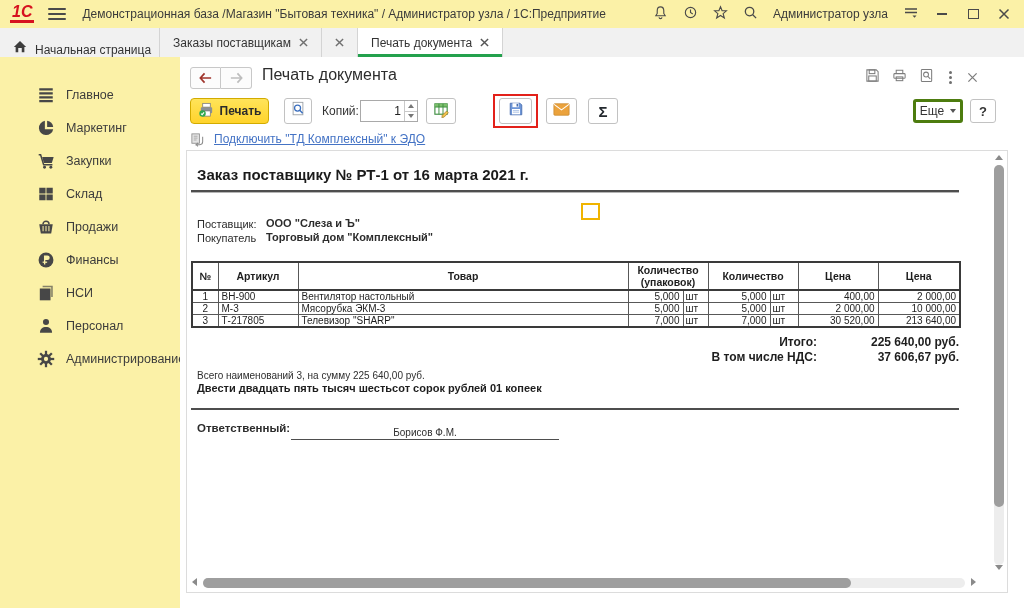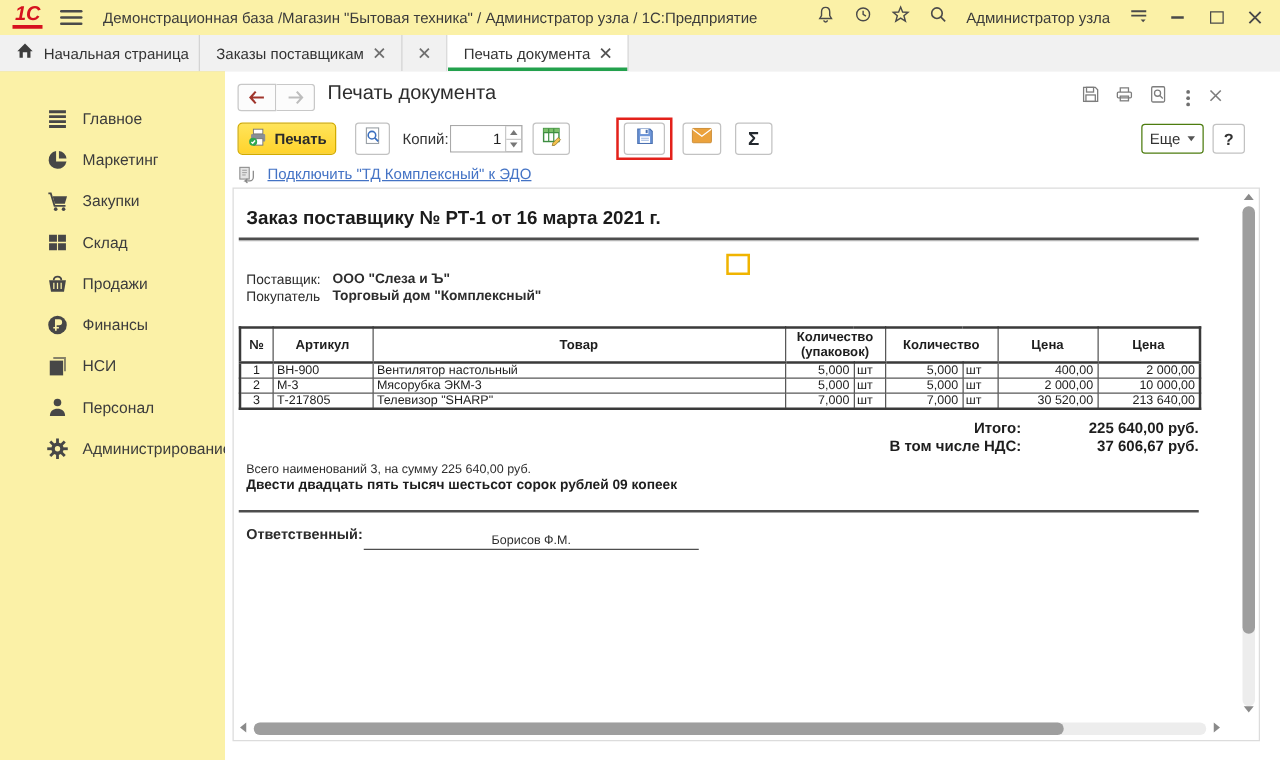--- a/index.html
+++ b/index.html
@@ -51,21 +51,21 @@
   .spinner{left:180px;top:43px;width:58px;height:22px;border:1px solid #A9A9A9;background:#fff;
            display:flex;box-sizing:border-box;}
   .spinner input{width:40px;border:none;outline:none;font-size:12px;text-align:right;padding:0 3px 0 0;
                  font-family:inherit;color:#222;}
   .spin-arrows{width:14px;border-left:1px solid #C9C9C9;display:flex;flex-direction:column;}
   .spin-arrows div{flex:1;display:flex;align-items:center;justify-content:center;cursor:pointer;}
   .tri-up{width:0;height:0;border-left:3.5px solid transparent;border-right:3.5px solid transparent;border-bottom:4px solid #777;}
   .tri-down{width:0;height:0;border-left:3.5px solid transparent;border-right:3.5px solid transparent;border-top:4px solid #777;}
   .red-box{left:313px;top:37px;width:45px;height:34px;border:2px solid #E3211A;box-sizing:border-box;pointer-events:none;}
   .btn-more{left:733px;top:42px;width:50px;height:24px;gap:6px;font-size:12px;color:#333;
-            background:#fff;border:1px solid #4d7c0f;border-radius:3px;}
+            background:#fff;border:3px solid #4d7c0f;border-radius:3px;}
   .btn-help{left:790px;top:42px;width:26px;height:24px;font-size:13px;font-weight:bold;color:#333;
             background:#fff;border:1px solid #C2C2C2;border-radius:3px;}
   .sigma{font-size:15px;font-weight:bold;color:#23282e;}
   .edo-link{left:34px;top:75px;font-size:12px;color:#4473C5;text-decoration:underline;cursor:pointer;}
   
   .doc{left:6px;top:93px;width:822px;height:443px;border:1px solid #DCDCDC;background:#fff;box-sizing:border-box;}
   .doc-title{left:10px;top:15px;font-size:15px;font-weight:bold;color:#1b1b1b;white-space:nowrap;}
   .doc-rule1{left:4px;top:39px;width:768px;height:3px;border-top:2px solid #4e4e4e;border-bottom:1px solid #b5b5b5;box-sizing:border-box;}
   .sel-square{left:394px;top:52px;width:15px;height:13px;border:2px solid #F0B400;background:#fff;}
   .f11{font-size:11px;color:#2c2c2c;white-space:nowrap;}
@@ -147,21 +147,21 @@
         </span>
       <span class="winbtn">
         <svg viewBox="0 0 12 12" width="12" height="12">
             <path d="M1.5 1.5 10.5 10.5M10.5 1.5 1.5 10.5" stroke="#4a4a4a" stroke-width="1.5"></path>
           </svg>
       </span>
     </span>
   </div>
 
   <div class="tabbar">
-    <div class="tab" style="width:160px;box-sizing:border-box;">
+    <div class="tab" style="width:160px;box-sizing:border-box;align-items:flex-end;">
       <span>
         <svg viewBox="0 0 16 16" width="14" height="14">
             <path d="M8 1 15 8h-2v6h-3V9H6v5H3V8H1Z" fill="#3d3d3d"></path>
           </svg>
       </span>
       <span>Начальная страница</span>
     </div>
     <div class="tab">
       <span>Заказы поставщикам</span>
       <span class="xicon">
@@ -470,21 +470,21 @@
       <div class="abs totals" style="top:184px;">
         <span>Итого:</span>
         <span class="val">225 640,00 руб.</span>
       </div>
       <div class="abs totals" style="top:199px;">
         <span>В том числе НДС:</span>
         <span class="val">37 606,67 руб.</span>
       </div>
 
       <div class="abs summary">Всего наименований 3, на сумму 225 640,00 руб.</div>
-      <div class="abs words">Двести двадцать пять тысяч шестьсот сорок рублей 09 копеек</div>
+      <div class="abs words">Двести двадцать пять тысяч шестьсот сорок рублей 01 копеек</div>
       <div class="abs doc-rule2"></div>
 
       <div class="abs f11 bold" style="left:10px;top:271px;font-size:11.5px;">Ответственный:</div>
       <div class="abs resp-name">Борисов Ф.М.</div>
       <div class="abs resp-line"></div>
 
       <span class="abs arr up" style="top:4px;right:4px;"></span>
       <div class="abs v-track">
         <div class="abs v-thumb"></div>
       </div>

